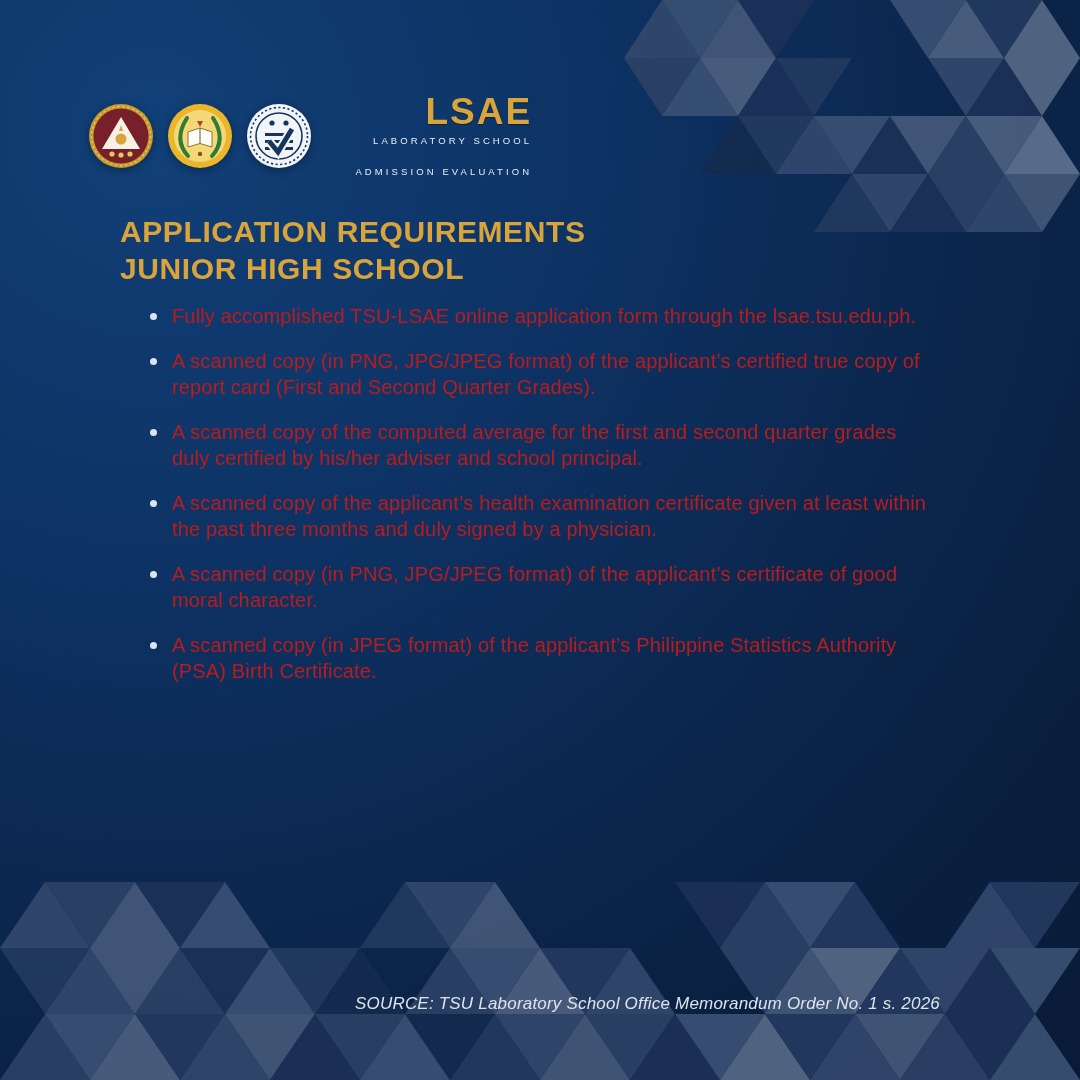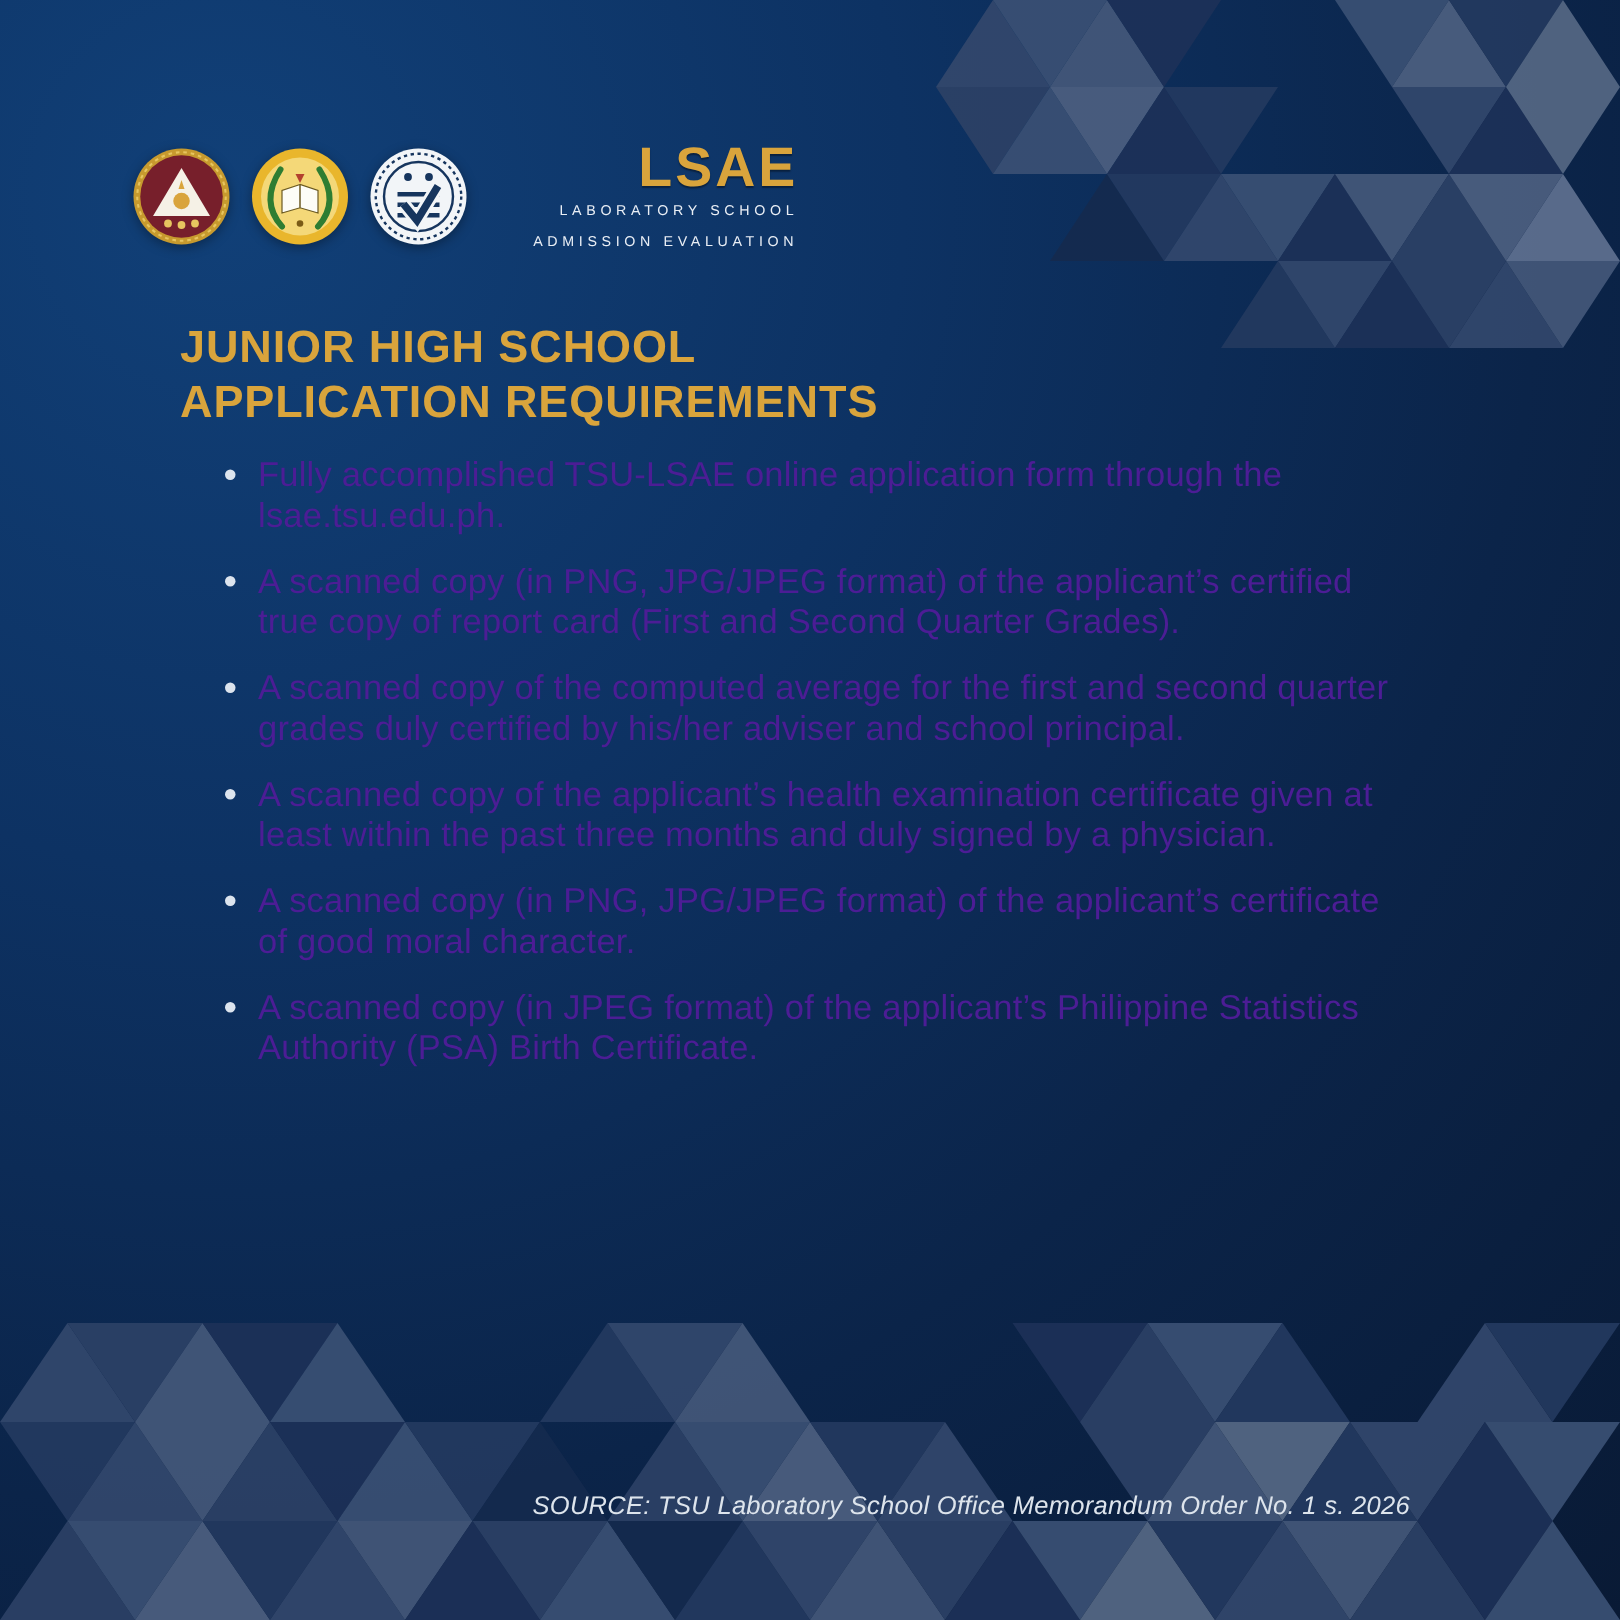--- a/index.html
+++ b/index.html
@@ -12,31 +12,31 @@
   #tri-top{top:0;right:0;}
   #tri-bottom{bottom:0;left:0;}
 
   .logo-row{position:absolute;top:93px;left:88px;display:flex;align-items:center;gap:13px;}
   .seal{width:66px;height:66px;display:block;filter:drop-shadow(0 2px 4px rgba(0,0,0,.35));}
   .wordmark{margin-left:10px;display:flex;flex-direction:column;justify-content:center;align-items:flex-end;}
   .lsae-acronym{
     font-size:37px;font-weight:800;letter-spacing:2px;line-height:1;
     color:#d9a43c;text-shadow:0 1px 1px rgba(0,0,0,.4);
   }
-  .lsae-sub{font-size:9.5px;font-weight:500;letter-spacing:3.1px;color:#e9eef5;line-height:1.35;margin-top:8px;}
+  .lsae-sub{font-size:9.5px;font-weight:500;letter-spacing:3.1px;color:#e9eef5;line-height:1.35;margin-top:18px;}
   .lsae-sub.first{margin-top:5px;padding-left:38px;}
 
   .page-title{
     position:absolute;top:213px;left:120px;
     color:#d9a43c;font-size:30px;font-weight:800;letter-spacing:.6px;line-height:37px;
   }
   .req-list{
     position:absolute;top:303px;left:150px;width:810px;
     list-style:none;margin:0;padding:0;
-    color:#4c1d95;font-size:23px;line-height:26.5px;letter-spacing:.15px;
+    color:#b91c1c;font-size:20px;line-height:26.5px;letter-spacing:.15px;
   }
   .req-item{display:flex;gap:15px;margin-bottom:18px;}
   .bullet-dot{
     flex:0 0 auto;width:7px;height:7px;border-radius:50%;
     background:#dce4ee;margin-top:10px;
   }
   .req-text{max-width:760px;}
   .source-note{
     position:absolute;top:994px;left:120px;right:140px;
     text-align:right;font-style:italic;font-size:17px;color:#dde4ec;letter-spacing:.2px;
@@ -173,22 +173,22 @@
     <polyline points="23,38 32,49 46,26" fill="none" stroke="#16355e" stroke-width="5"></polyline>
   </svg>
   <div class="wordmark">
     <div class="lsae-acronym">LSAE</div>
     <div class="lsae-sub first">LABORATORY SCHOOL</div>
     <div class="lsae-sub">ADMISSION EVALUATION</div>
   </div>
 </div>
 
 <div class="page-title">
+  <div>APPLICATION REQUIREMENTS</div>
   <div>JUNIOR HIGH SCHOOL</div>
-  <div>APPLICATION REQUIREMENTS</div>
 </div>
 
 <ul class="req-list">
   <li class="req-item">
     <span class="bullet-dot"></span>
     <span class="req-text">Fully accomplished TSU-LSAE online application form through the lsae.tsu.edu.ph.</span>
   </li>
   <li class="req-item">
     <span class="bullet-dot"></span>
     <span class="req-text">A scanned copy (in PNG, JPG/JPEG format) of the applicant’s certified true copy of report card (First and Second Quarter Grades).</span>

